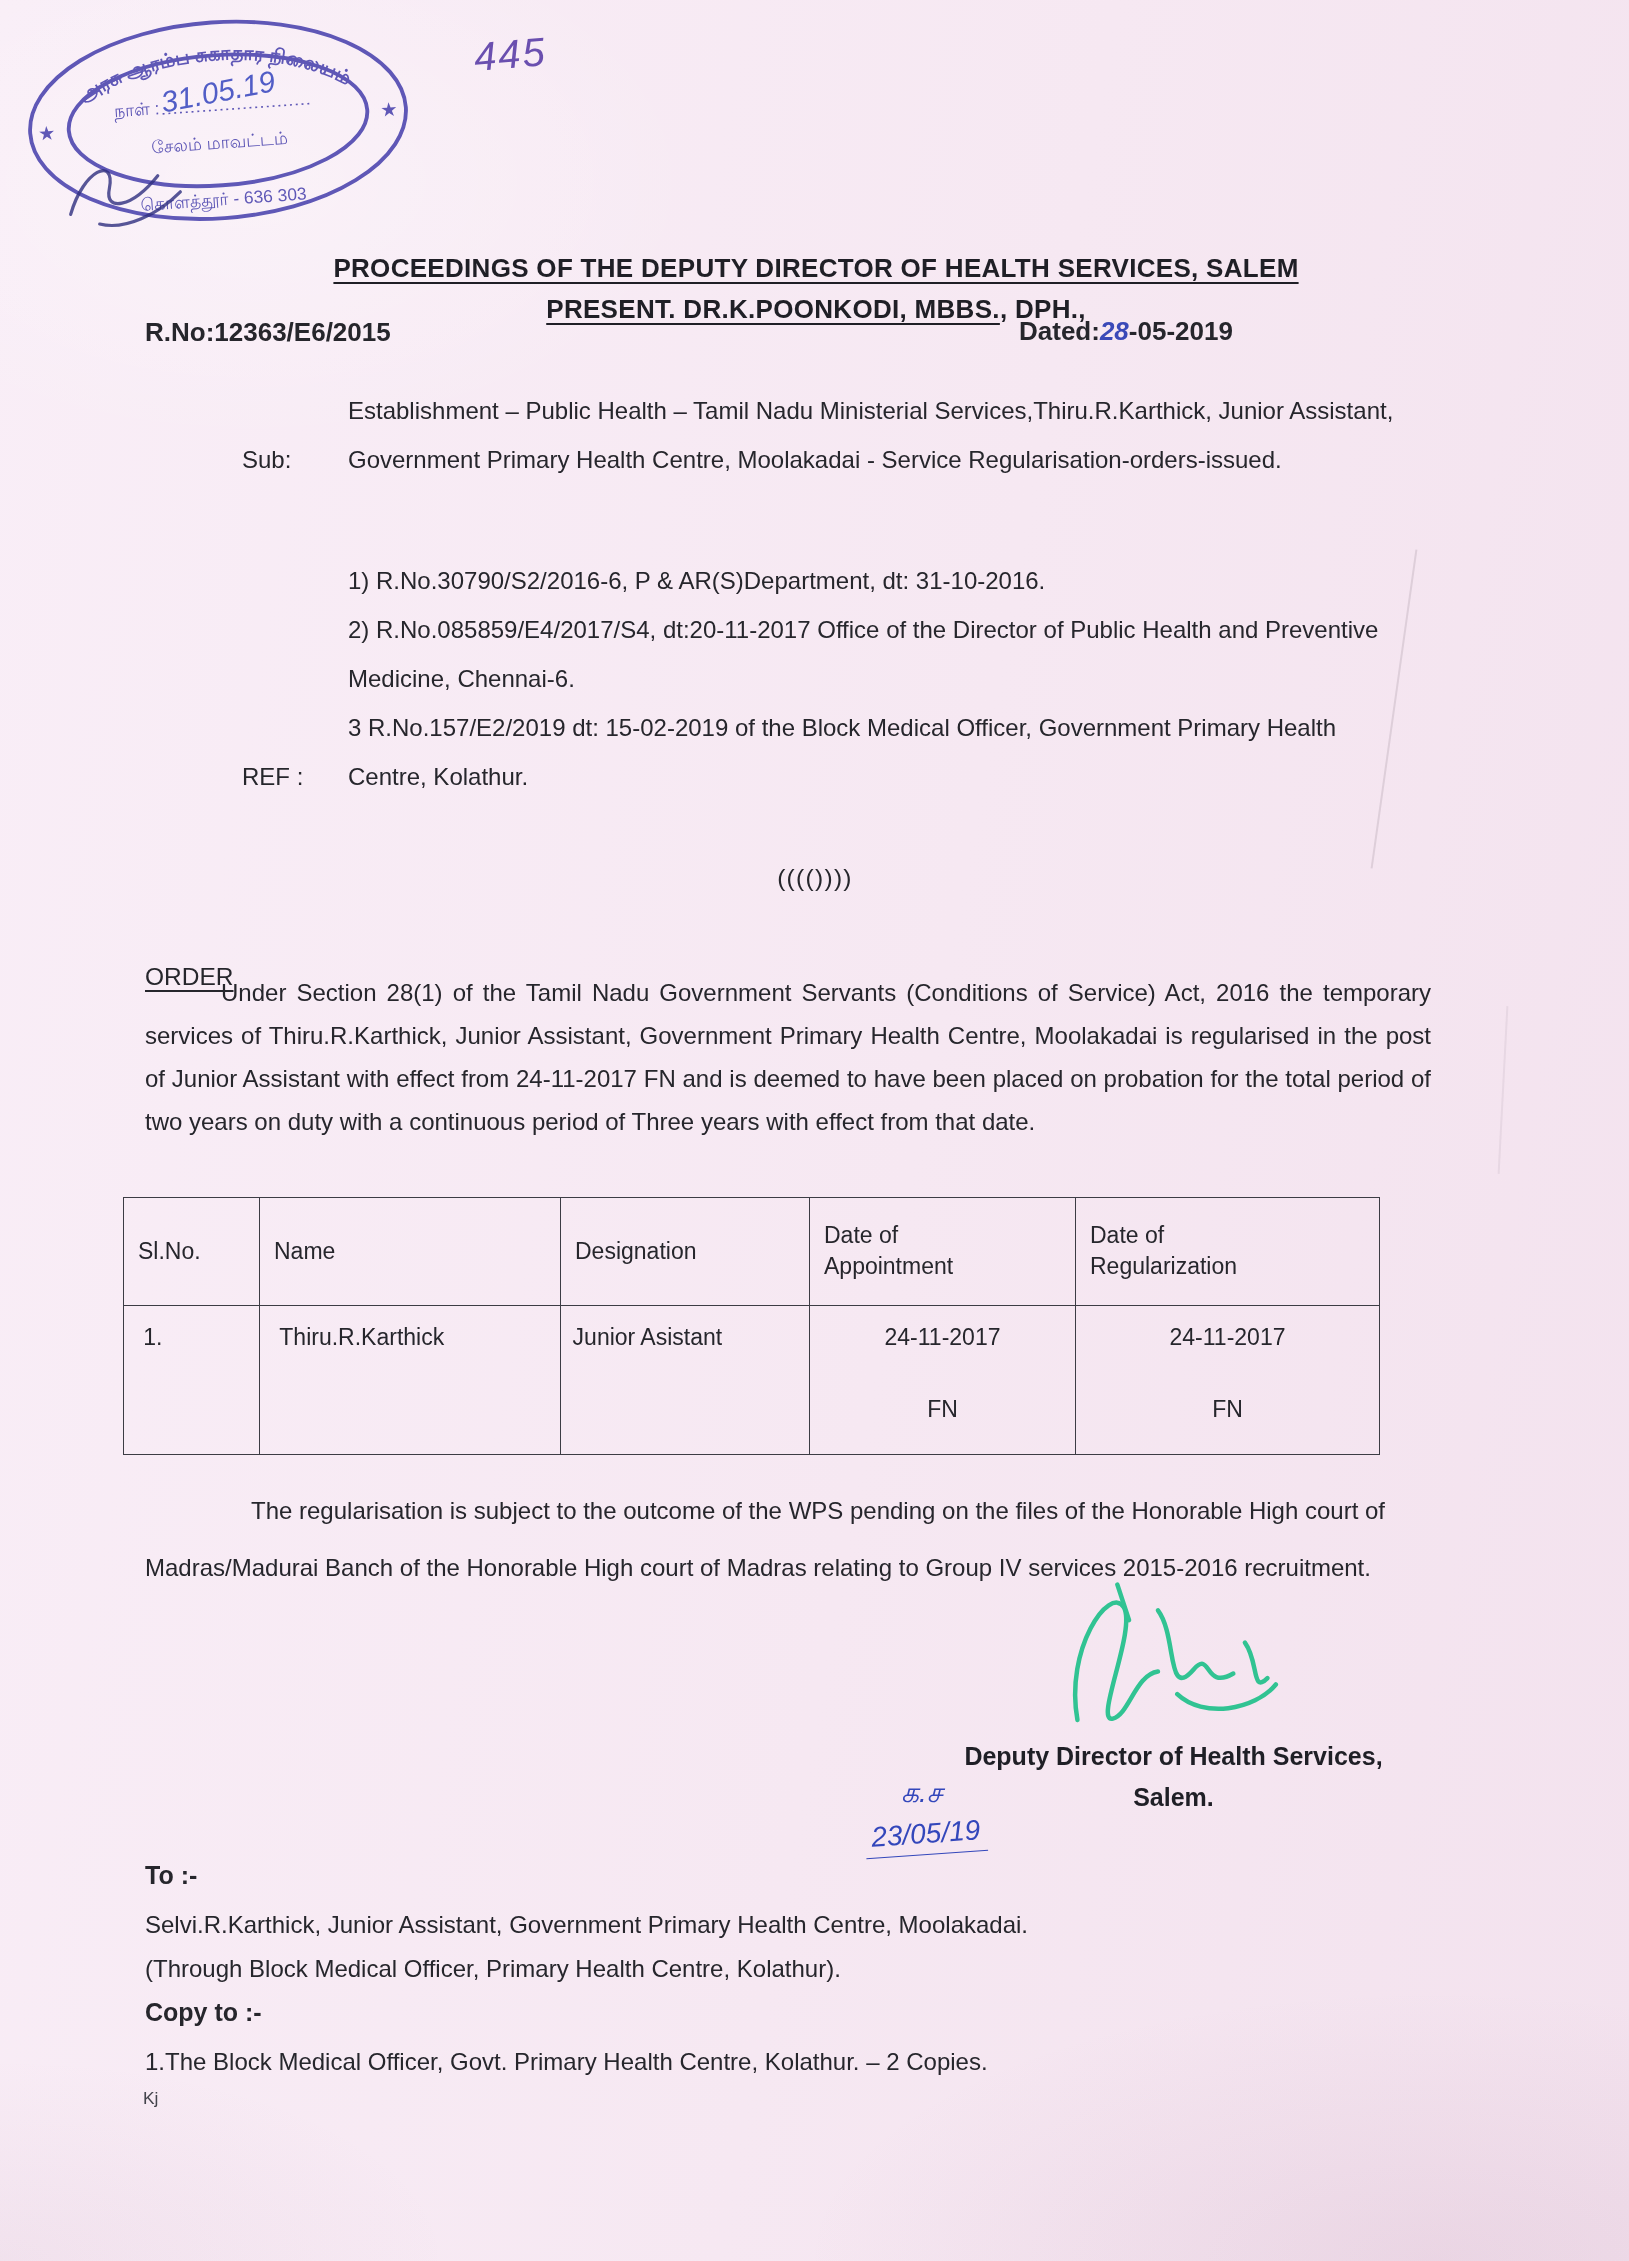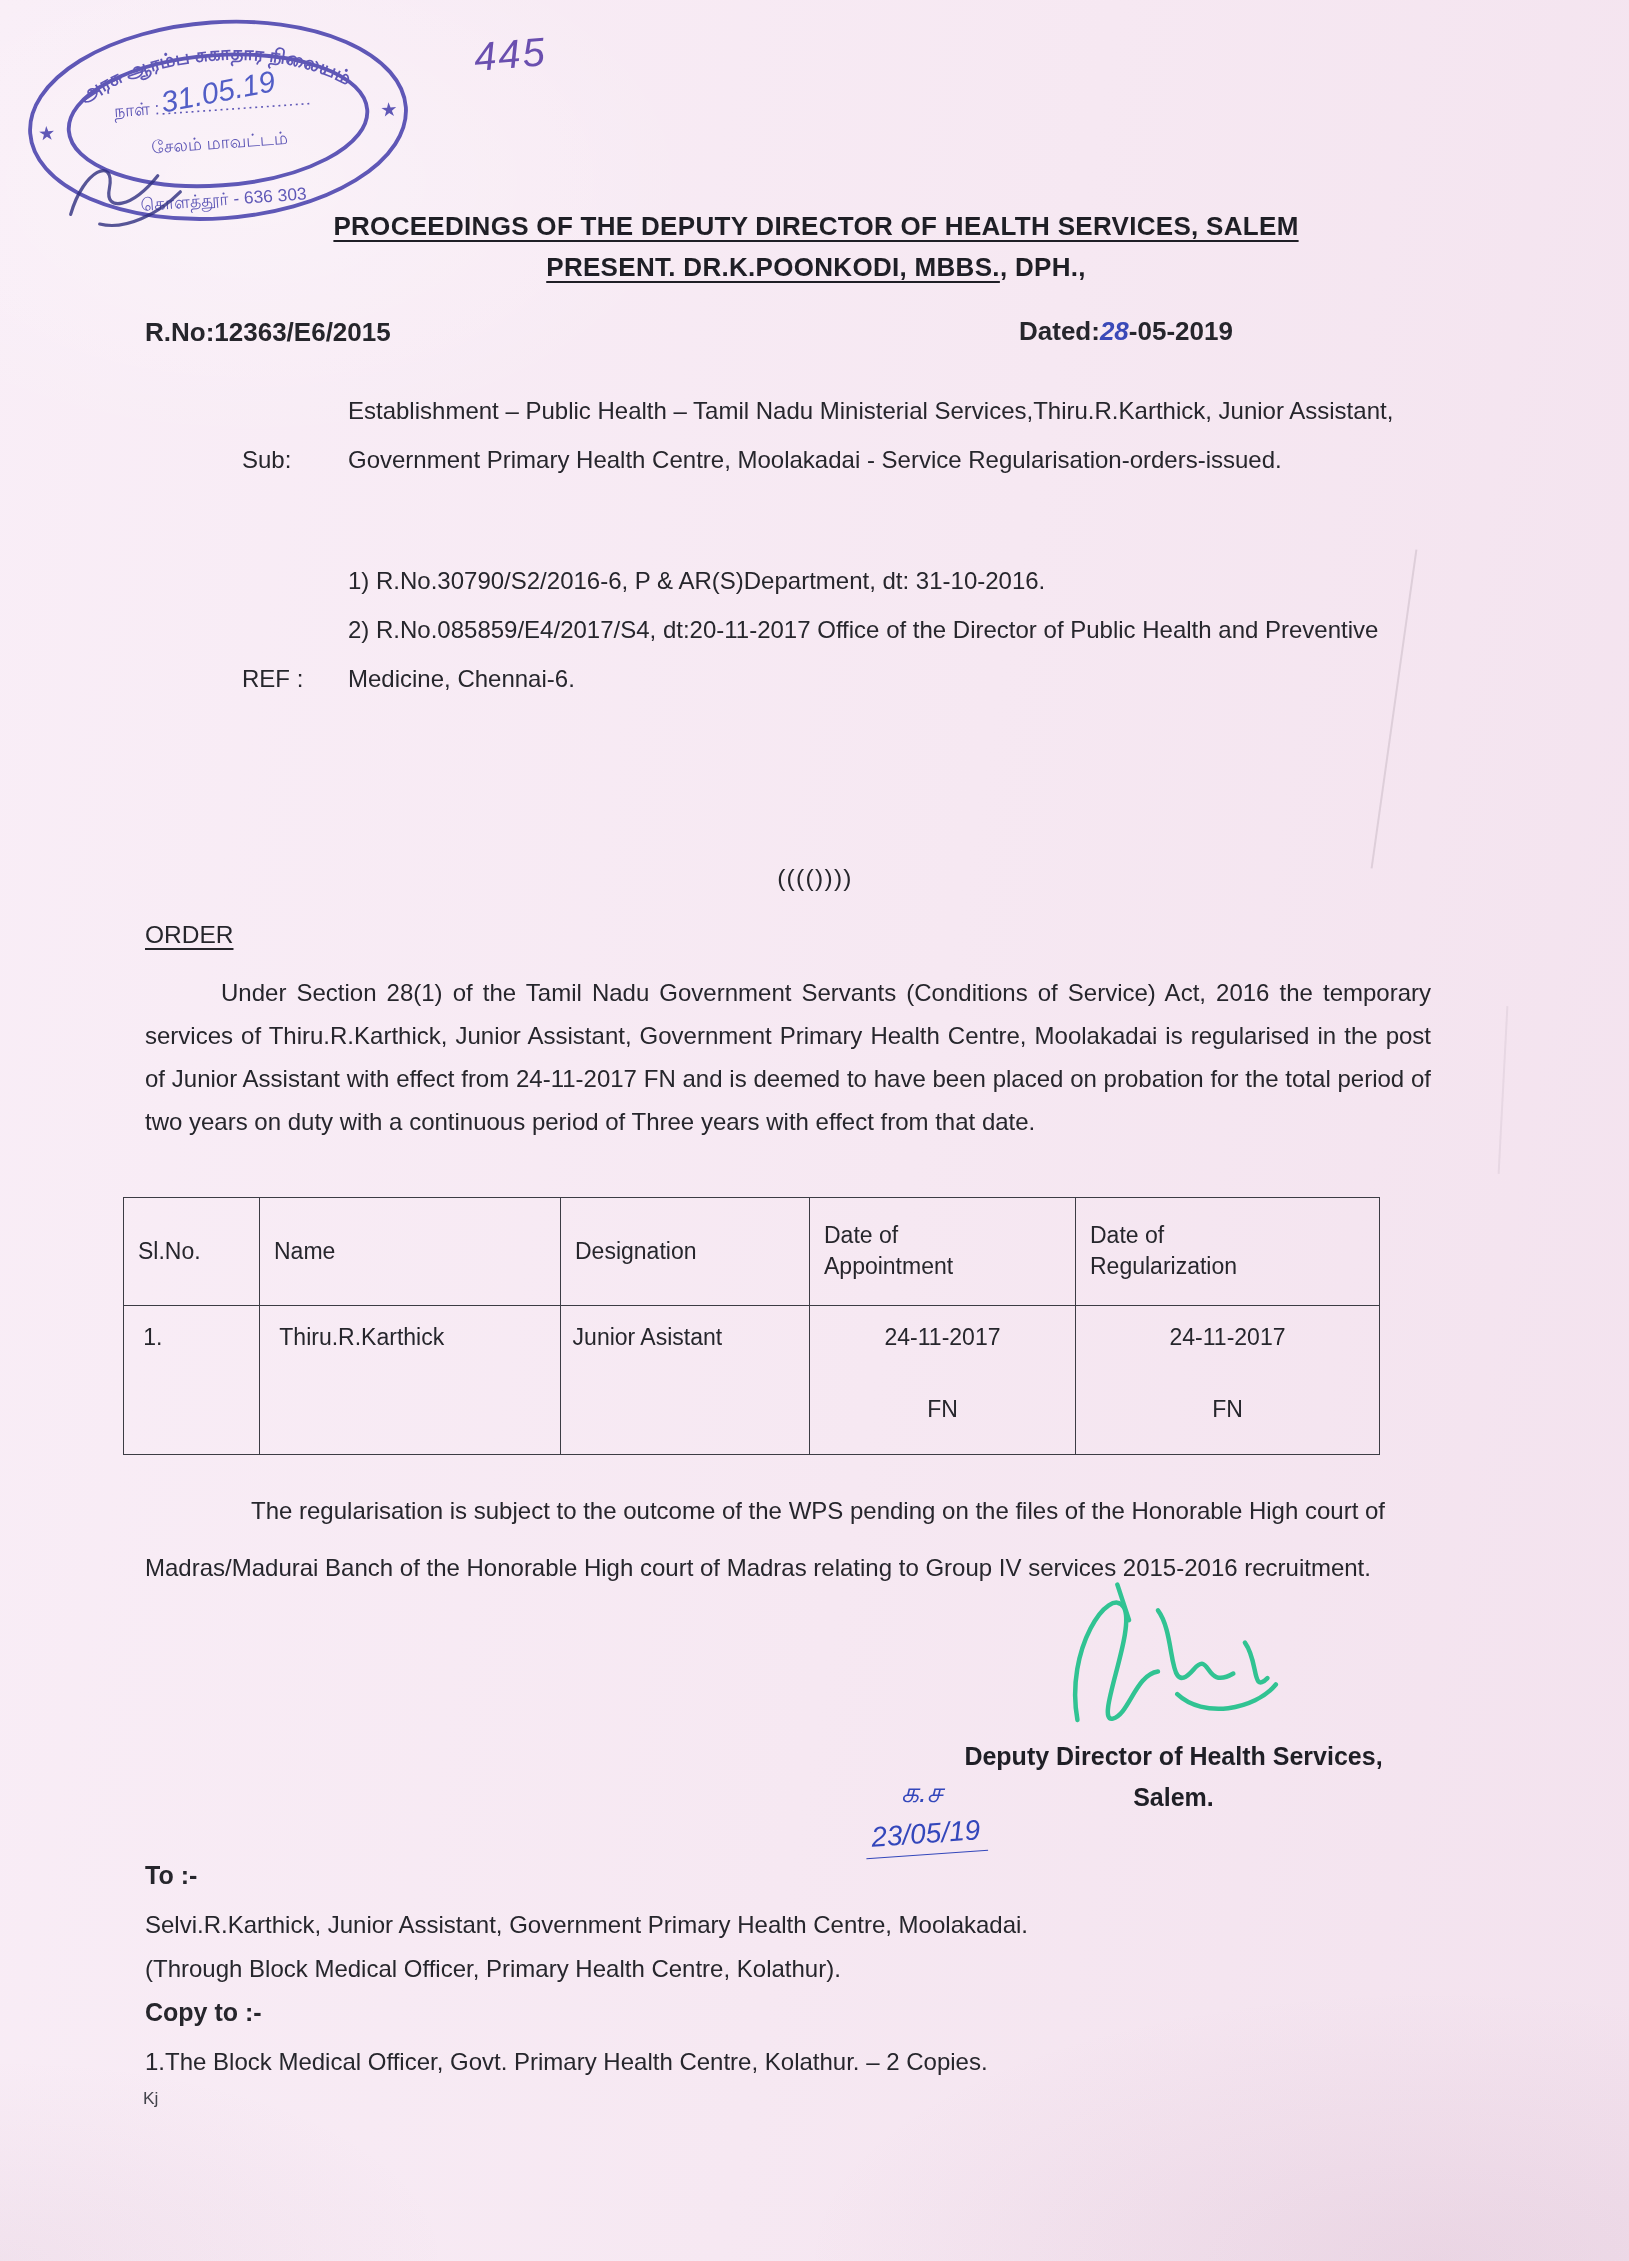--- a/index.html
+++ b/index.html
@@ -10,21 +10,21 @@
     overflow:hidden;
     font-family:"Liberation Sans", sans-serif;
     color:#26262c;
     background:
       radial-gradient(ellipse 903px 387px at 88% 100%, rgba(150,90,130,0.10), transparent 70%),
       radial-gradient(ellipse 645px 290px at 0% 100%, rgba(150,90,130,0.07), transparent 70%),
       radial-gradient(ellipse 774px 451px at 15% 8%, rgba(255,255,255,0.30), transparent 60%),
       linear-gradient(100deg,#f9eef7 0%,#f6e8f2 55%,#f3e2ee 100%);
   }
   .abs{position:absolute;}
-  .u{text-decoration:underline;text-decoration-thickness:1.9px;text-underline-offset:5.2px;}
+  .u{text-decoration:underline;text-decoration-thickness:1.9px;text-underline-offset:5.2px;margin-top:42px;}
   .hand{font-style:italic;}
   .pre{white-space:pre-line;}
 
   .stamp-wrap{left:18px;top:11.6px;width:400px;height:216px;transform:rotate(-4deg);opacity:.88;}
   .squiggle{left:61px;top:153px;}
   .page-num{left:474px;top:32px;font-size:40px;color:#6a4faf;transform:rotate(-5deg);letter-spacing:1.9px;}
 
   .title-wrap{left:110px;top:206px;width:1412px;text-align:center;font-size:26px;font-weight:bold;line-height:41px;letter-spacing:0.3px;color:#1f1f26;}
 
   .refno{left:145px;top:317px;font-size:26px;font-weight:bold;}
@@ -110,20 +110,21 @@
   <div class="abs block-row sub-row">
     <div class="block-label">Sub:</div>
     <div class="sub-text">Establishment – Public Health –  Tamil Nadu Ministerial Services,Thiru.R.Karthick, Junior Assistant, Government Primary Health Centre, Moolakadai - Service Regularisation-orders-issued.</div>
   </div>
 
   <div class="abs block-row ref-row">
     <div class="block-label">REF :</div>
     <div class="ref-items">
       <div>1) R.No.30790/S2/2016-6, P &amp; AR(S)Department, dt: 31-10-2016.</div>
       <div>2) R.No.085859/E4/2017/S4, dt:20-11-2017 Office of the Director of Public Health and Preventive Medicine, Chennai-6.</div>
+      <div>3 R.No.157/E2/2019 dt: 15-02-2019 of the  Block Medical Officer, Government Primary Health  Centre, Kolathur.</div>
     </div>
   </div>
 
   <div class="abs separator">(((())))</div>
 
   <div class="abs order-head u">ORDER</div>
   <div class="abs order-para">Under Section 28(1) of the Tamil  Nadu Government Servants (Conditions of Service) Act, 2016 the temporary services of Thiru.R.Karthick,  Junior Assistant, Government Primary Health Centre, Moolakadai is regularised in the post of  Junior Assistant  with effect from 24-11-2017 FN and is deemed to have been placed on probation for the total period of two years on duty with a continuous period of Three years with effect from that date.</div>
 
   <table class="abs reg">
     <colgroup>

